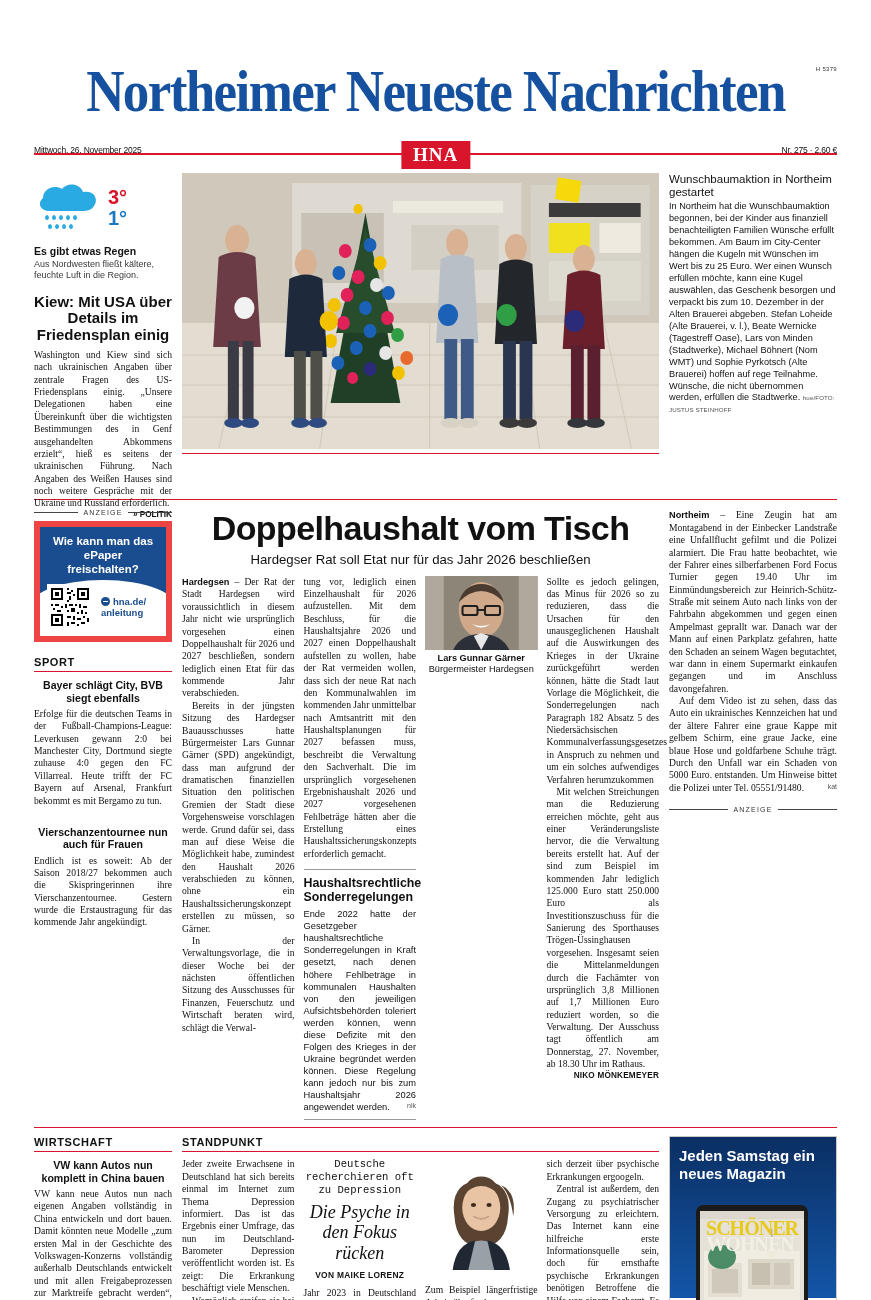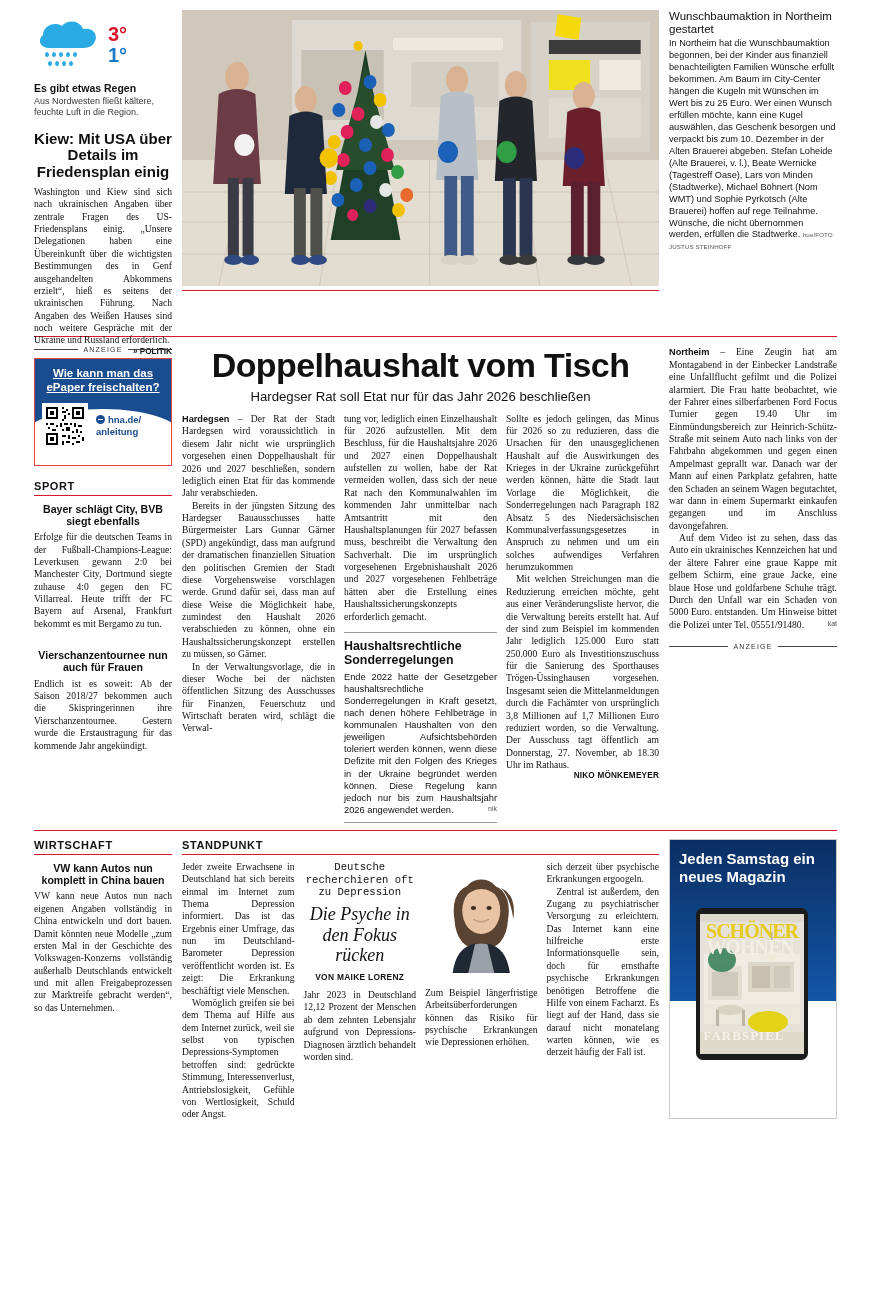--- a/index.html
+++ b/index.html
@@ -113,22 +113,22 @@
   .anzeige-label {
     display: flex; align-items: center; gap: 5px;
     font-family: "Liberation Sans", sans-serif; font-size: 7px;
     letter-spacing: 1.2px; color: #333; justify-content: center;
     margin-bottom: 5px;
   }
   .anzeige-label::before, .anzeige-label::after {
     content: ""; height: 1px; background: #444; flex: 1 1 auto;
   }
   .epaper-ad {
-    border: 1px solid #ef4444; background: #1a4d8f; color: #fff;
-    padding: 8px 7px 16px 7px; position: relative; overflow: hidden; text-decoration: underline;
+    border: 6px solid #ef4444; background: #1a4d8f; color: #fff;
+    padding: 8px 7px 6px 7px; position: relative; overflow: hidden;
   }
   .epaper-ad .wave {
     position: absolute; left: -10%; right: -10%; bottom: 0; height: 56px;
     background: #fff; border-radius: 50% 50% 0 0 / 30px 30px 0 0;
   }
   .epaper-ad-head {
     position: relative; z-index: 2;
     font-family: "Liberation Sans", sans-serif; font-weight: bold;
     font-size: 11.5px; line-height: 1.2; text-align: center;
   }
@@ -228,20 +228,30 @@
 
   .tiny-just { text-align: justify; text-align-last: left; }
   p.para { margin: 0; text-indent: 10px; }
   p.para.first { text-indent: 0; }
 </style>
 </head>
 <body>
 
 <div class="page">
 
+  <div class="masthead">
+    <div class="issue-code">H 5379</div>
+    <div class="paper-title">Northeimer Neueste Nachrichten</div>
+    <div class="masthead-bar">
+      <div class="date">Mittwoch, 26. November 2025</div>
+      <div class="hna-logo">HNA</div>
+      <div class="issue">Nr. 275 · 2,60 €</div>
+    </div>
+    <hr class="rule-red head-rule">
+  </div>
 
   <div class="top-zone">
 
     <div class="col-left">
       <div class="weather">
         <svg class="cloud-icon" viewBox="0 0 68 62">
           <path d="M16 30 C6 30 3 22 9 17 C9 8 20 3 28 8 C33 1 46 2 49 11 C60 9 65 18 60 25 C58 29 53 30 48 30 Z" fill="#29aae2"></path>
           <g fill="#29aae2">
             <path d="M11 36 q2-4 4 0 q0 3-2 3 q-2 0-2-3z"></path>
             <path d="M18 36 q2-4 4 0 q0 3-2 3 q-2 0-2-3z"></path>
@@ -468,20 +478,38 @@
           <p class="body-serif para first">tung vor, lediglich einen Einzelhaushalt für 2026 aufzustellen. Mit dem Beschluss, für die Haushaltsjahre 2026 und 2027 einen Doppelhaushalt aufstellen zu wollen, habe der Rat vermeiden wollen, dass sich der neue Rat nach den Kommunalwahlen im kommenden Jahr unmittelbar nach Amtsantritt mit den Haushaltsplanungen für 2027 befassen muss, beschreibt die Verwaltung den Sachverhalt. Die im ursprünglich vorgesehenen Ergebnishaushalt 2026 und 2027 vorgesehenen Fehlbeträge hätten aber die Erstellung eines Haushaltssicherungskonzepts erforderlich gemacht.</p>
           <hr class="rule-gray" style="margin:9px 0 0 0">
           <div class="box-head">Haushaltsrechtliche Sonderregelungen</div>
           <div class="box-body tiny-just">
             <span>Ende 2022 hatte der Gesetzgeber haushaltsrechtliche Sonderregelungen in Kraft gesetzt, nach denen höhere Fehlbeträge in kommunalen Haushalten von den jeweiligen Aufsichtsbehörden toleriert werden können, wenn diese Defizite mit den Folgen des Krieges in der Ukraine begründet werden können. Diese Regelung kann jedoch nur bis zum Haushaltsjahr 2026 angewendet werden.</span>
             <span class="initials">nik</span>
           </div>
           <hr class="rule-gray" style="margin:6px 0 0 0;clear:both">
         </div>
         <div class="story-col">
+          <div class="portrait">
+            <svg viewBox="0 0 120 74" preserveAspectRatio="none" style="width:100%;height:100%">
+              <rect width="120" height="74" fill="#b0a89d"></rect>
+              <rect x="20" y="0" width="80" height="74" fill="#8d8578"></rect>
+              <ellipse cx="60" cy="34" rx="24" ry="28" fill="#cfa98a"></ellipse>
+              <path d="M36 26 q24-22 48 0 q-6-18-24-18 q-18 0-24 18z" fill="#4a3a30"></path>
+              <rect x="40" y="30" width="16" height="9" rx="2" fill="none" stroke="#1f1f1f" stroke-width="2.2"></rect>
+              <rect x="64" y="30" width="16" height="9" rx="2" fill="none" stroke="#1f1f1f" stroke-width="2.2"></rect>
+              <line x1="56" y1="34" x2="64" y2="34" stroke="#1f1f1f" stroke-width="2"></line>
+              <path d="M50 48 q10 7 20 0 q-10 4-20 0z" fill="#fff"></path>
+              <path d="M30 74 q8-16 30-16 q22 0 30 16z" fill="#2a2f38"></path>
+              <path d="M52 60 l8 14 l8-14 l-8-3z" fill="#e8e8e8"></path>
+            </svg>
+          </div>
+          <div class="portrait-name">Lars Gunnar Gärner</div>
+          <div class="portrait-role">Bürgermeister Hardegsen</div>
+        </div>
+        <div class="story-col">
           <p class="body-serif para first">Sollte es jedoch gelingen, das Minus für 2026 so zu reduzieren, dass die Ursachen für den unausgeglichenen Haushalt auf die Auswirkungen des Krieges in der Ukraine zurückgeführt werden können, hätte die Stadt laut Vorlage die Möglichkeit, die Sonderregelungen nach Paragraph 182 Absatz 5 des Niedersächsischen Kommunalverfassungsgesetzes in Anspruch zu nehmen und um ein solches aufwendiges Verfahren herumzukommen</p>
           <p class="body-serif para"><span>Mit welchen Streichungen man die Reduzierung erreichen möchte, geht aus einer Veränderungsliste hervor, die die Verwaltung bereits erstellt hat. Auf der sind zum Beispiel im kommenden Jahr lediglich 125.000 Euro statt 250.000 Euro als Investitionszuschuss für die Sanierung des Sporthauses Trögen-Üssinghausen vorgesehen. Insgesamt seien die Mittelanmeldungen durch die Fachämter von ursprünglich 3,8 Millionen auf 1,7 Millionen Euro reduziert worden, so die Verwaltung. Der Ausschuss tagt öffentlich am Donnerstag, 27. November, ab 18.30 Uhr im Rathaus.</span> <span class="byline">NIKO MÖNKEMEYER</span></p>
         </div>
       </div>
     </div>
 
     <div class="col-right">
       <p class="body-serif para first"><span class="lead-in">Northeim</span><span> – </span><span>Eine Zeugin hat am Montagabend in der Einbecker Landstraße eine Unfallflucht gefilmt und die Polizei alarmiert. Die Frau hatte beobachtet, wie der Fahrer eines silberfarbenen Ford Focus Turnier gegen 19.40 Uhr im Einmündungsbereich zur Heinrich-Schütz-Straße mit seinem Auto nach links von der Fahrbahn abgekommen und gegen einen Ampelmast geprallt war. Danach war der Mann auf einen Parkplatz gefahren, hatte den Schaden an seinem Wagen begutachtet, war dann in einem Supermarkt einkaufen gegangen und im Anschluss davongefahren.</span></p>
       <p class="body-serif para"><span>Auf dem Video ist zu sehen, dass das Auto ein ukrainisches Kennzeichen hat und der ältere Fahrer eine graue Kappe mit gelbem Schirm, eine graue Jacke, eine blaue Hose und goldfarbene Schuhe trägt. Durch den Unfall war ein Schaden von 5000 Euro. entstanden. Um Hinweise bittet die Polizei unter Tel. 05551/91480.</span> <span class="initials">kat</span></p>
       <div style="clear:both;height:12px"></div>

